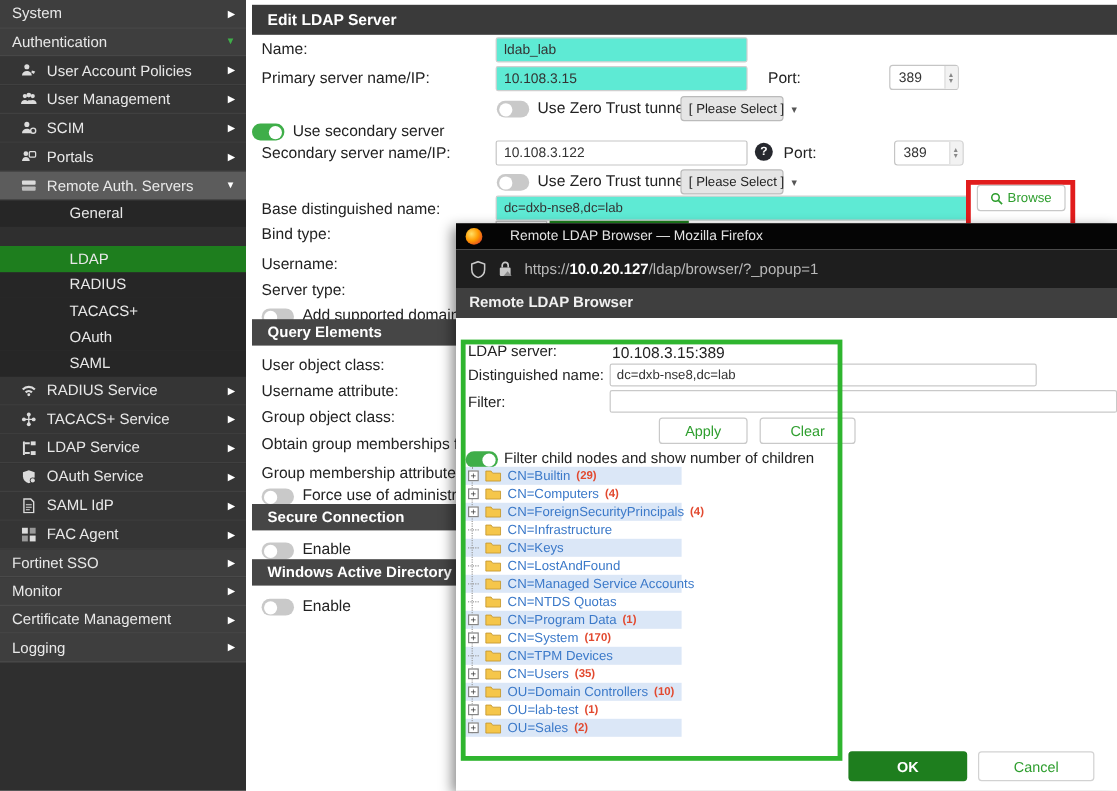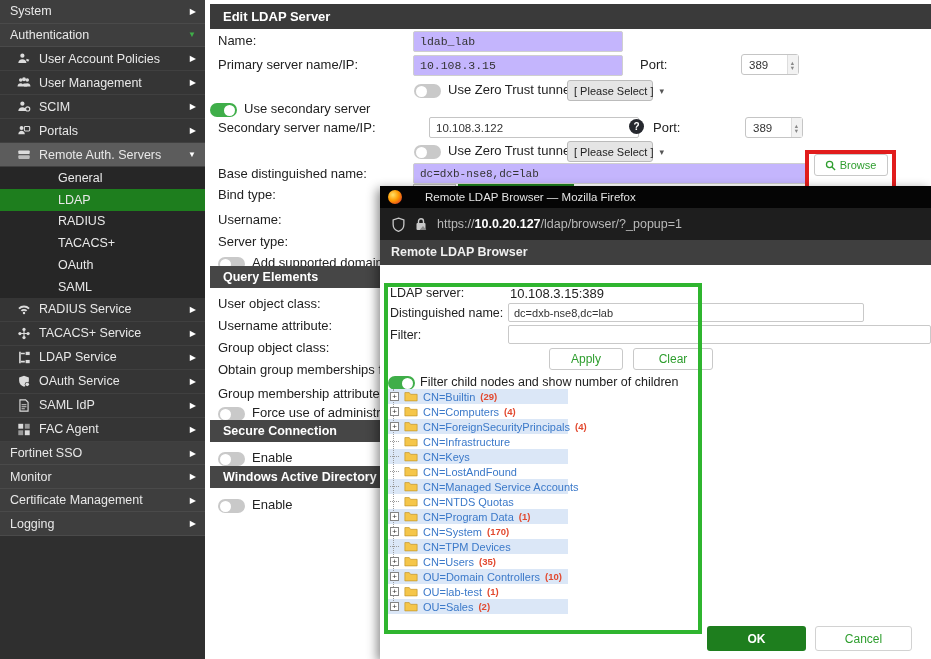--- a/index.html
+++ b/index.html
@@ -5,35 +5,35 @@
   * { margin:0; padding:0; box-sizing:border-box; }
   html,body { width:931px; height:659px; overflow:hidden; font-family:"Liberation Sans", sans-serif; background:#fff; }
 
   
   .sidebar { position:absolute; left:0; top:0; width:205px; height:659px; background:#2f2f2f; z-index:1; }
   .srow { display:flex; align-items:center; padding:0 9px 0 10px; color:#e8e8e8; font-size:12.5px; cursor:pointer; }
   .lvl0 { height:23.5px; background:#3e3e3e; border-bottom:1px solid #4a4a4a; }
   .lvl1 { height:24px; background:#353535; border-bottom:1px solid #404040; padding-left:17px; }
   .lvl2 { height:21.8px; background:#262626; padding-left:58px; }
   .grp-open { background:#5c5c5c; }
-  .sel { background:#1e7e1e !important; }
+  .sel { background:#1e7e1e !important;margin-top:16px; }
   .slabel { white-space:nowrap; }
   .sarrow { margin-left:auto; font-size:8px; color:#fff; }
   .sarrow.grn { color:#3fae49; }
   .sicn { width:16px; height:14px; margin-right:6px; display:inline-flex; align-items:center; }
   .sicn svg { width:14px; height:13px; fill:#dcdcdc; }
 
   
   .content { position:absolute; left:205px; top:0; width:726px; height:659px; background:#fff; }
   .hdrbar { position:absolute; left:5px; top:4px; width:721px; height:25px; background:#3a3a3a; color:#fff;
             font-size:13px; font-weight:600; line-height:25px; padding-left:13px; }
   .flabel { position:absolute; font-size:13px; color:#222; white-space:nowrap; }
   .inp { position:absolute; border:1px solid #cfcfcf; border-radius:2px; font-size:11.5px; color:#333;
          padding:0 6px; height:21px; font-family:"Liberation Sans",sans-serif; }
-  .yellow { background:#c4b5fd;font-family:Liberation Mono, monospace; }
+  .yellow { background:#5eead4; }
   .white { background:#fff; border-color:#c5c5c5; }
   .toggle { position:absolute; width:27px; height:14px; border-radius:8px; background:#c9c9c9; }
   .toggle::after { content:""; position:absolute; top:1.5px; left:2px; width:11px; height:11px; border-radius:50%; background:#fff; }
   .toggle.on { background:#3fae49; }
   .toggle.on::after { left:auto; right:2px; }
   .tlbl { position:absolute; font-size:13px; color:#222; white-space:nowrap; }
   .spin { position:absolute; width:58px; height:21px; border:1px solid #c5c5c5; border-radius:3px; background:#fff;
           display:flex; align-items:center; font-size:11.5px; color:#333; padding-left:7px; }
   .spin .arr { margin-left:auto; display:flex; flex-direction:column; line-height:5px; font-size:6.5px; color:#888;
                padding-right:4px; background:#f2f2f2; height:100%; justify-content:center; border-left:1px solid #ddd; padding-left:3px; }
@@ -279,21 +279,21 @@
   <span class="tlbl" style="left:243px; top:82px;">Use Zero Trust tunnel</span>
   <div class="ddl" style="left:362px; top:80px; width:86px;">
     <span>[ Please Select ]</span>
     <span class="car">▾</span>
   </div>
 
   <span class="toggle on" style="left:5px; top:103px;"></span>
   <span class="tlbl" style="left:39px; top:101px;">Use secondary server</span>
 
   <span class="flabel" style="left:13px; top:120px;">Secondary server name/IP:</span>
-  <input class="inp white" style="left: 208px; top: 117px; width: 210px; margin-left: 16px;" value="10.108.3.122">
+  <input class="inp white" style="left: 208px; top: 117px; width: 210px;" value="10.108.3.122">
   <span class="helpdot" style="left:424px; top:119px;">?</span>
   <span class="flabel" style="left:448px; top:120px;">Port:</span>
   <div class="spin" style="left:540px; top:117px;">
     <span>389</span>
     <span class="arr">
         <span>▴</span>
         <span>▾</span>
       </span>
   </div>
 

